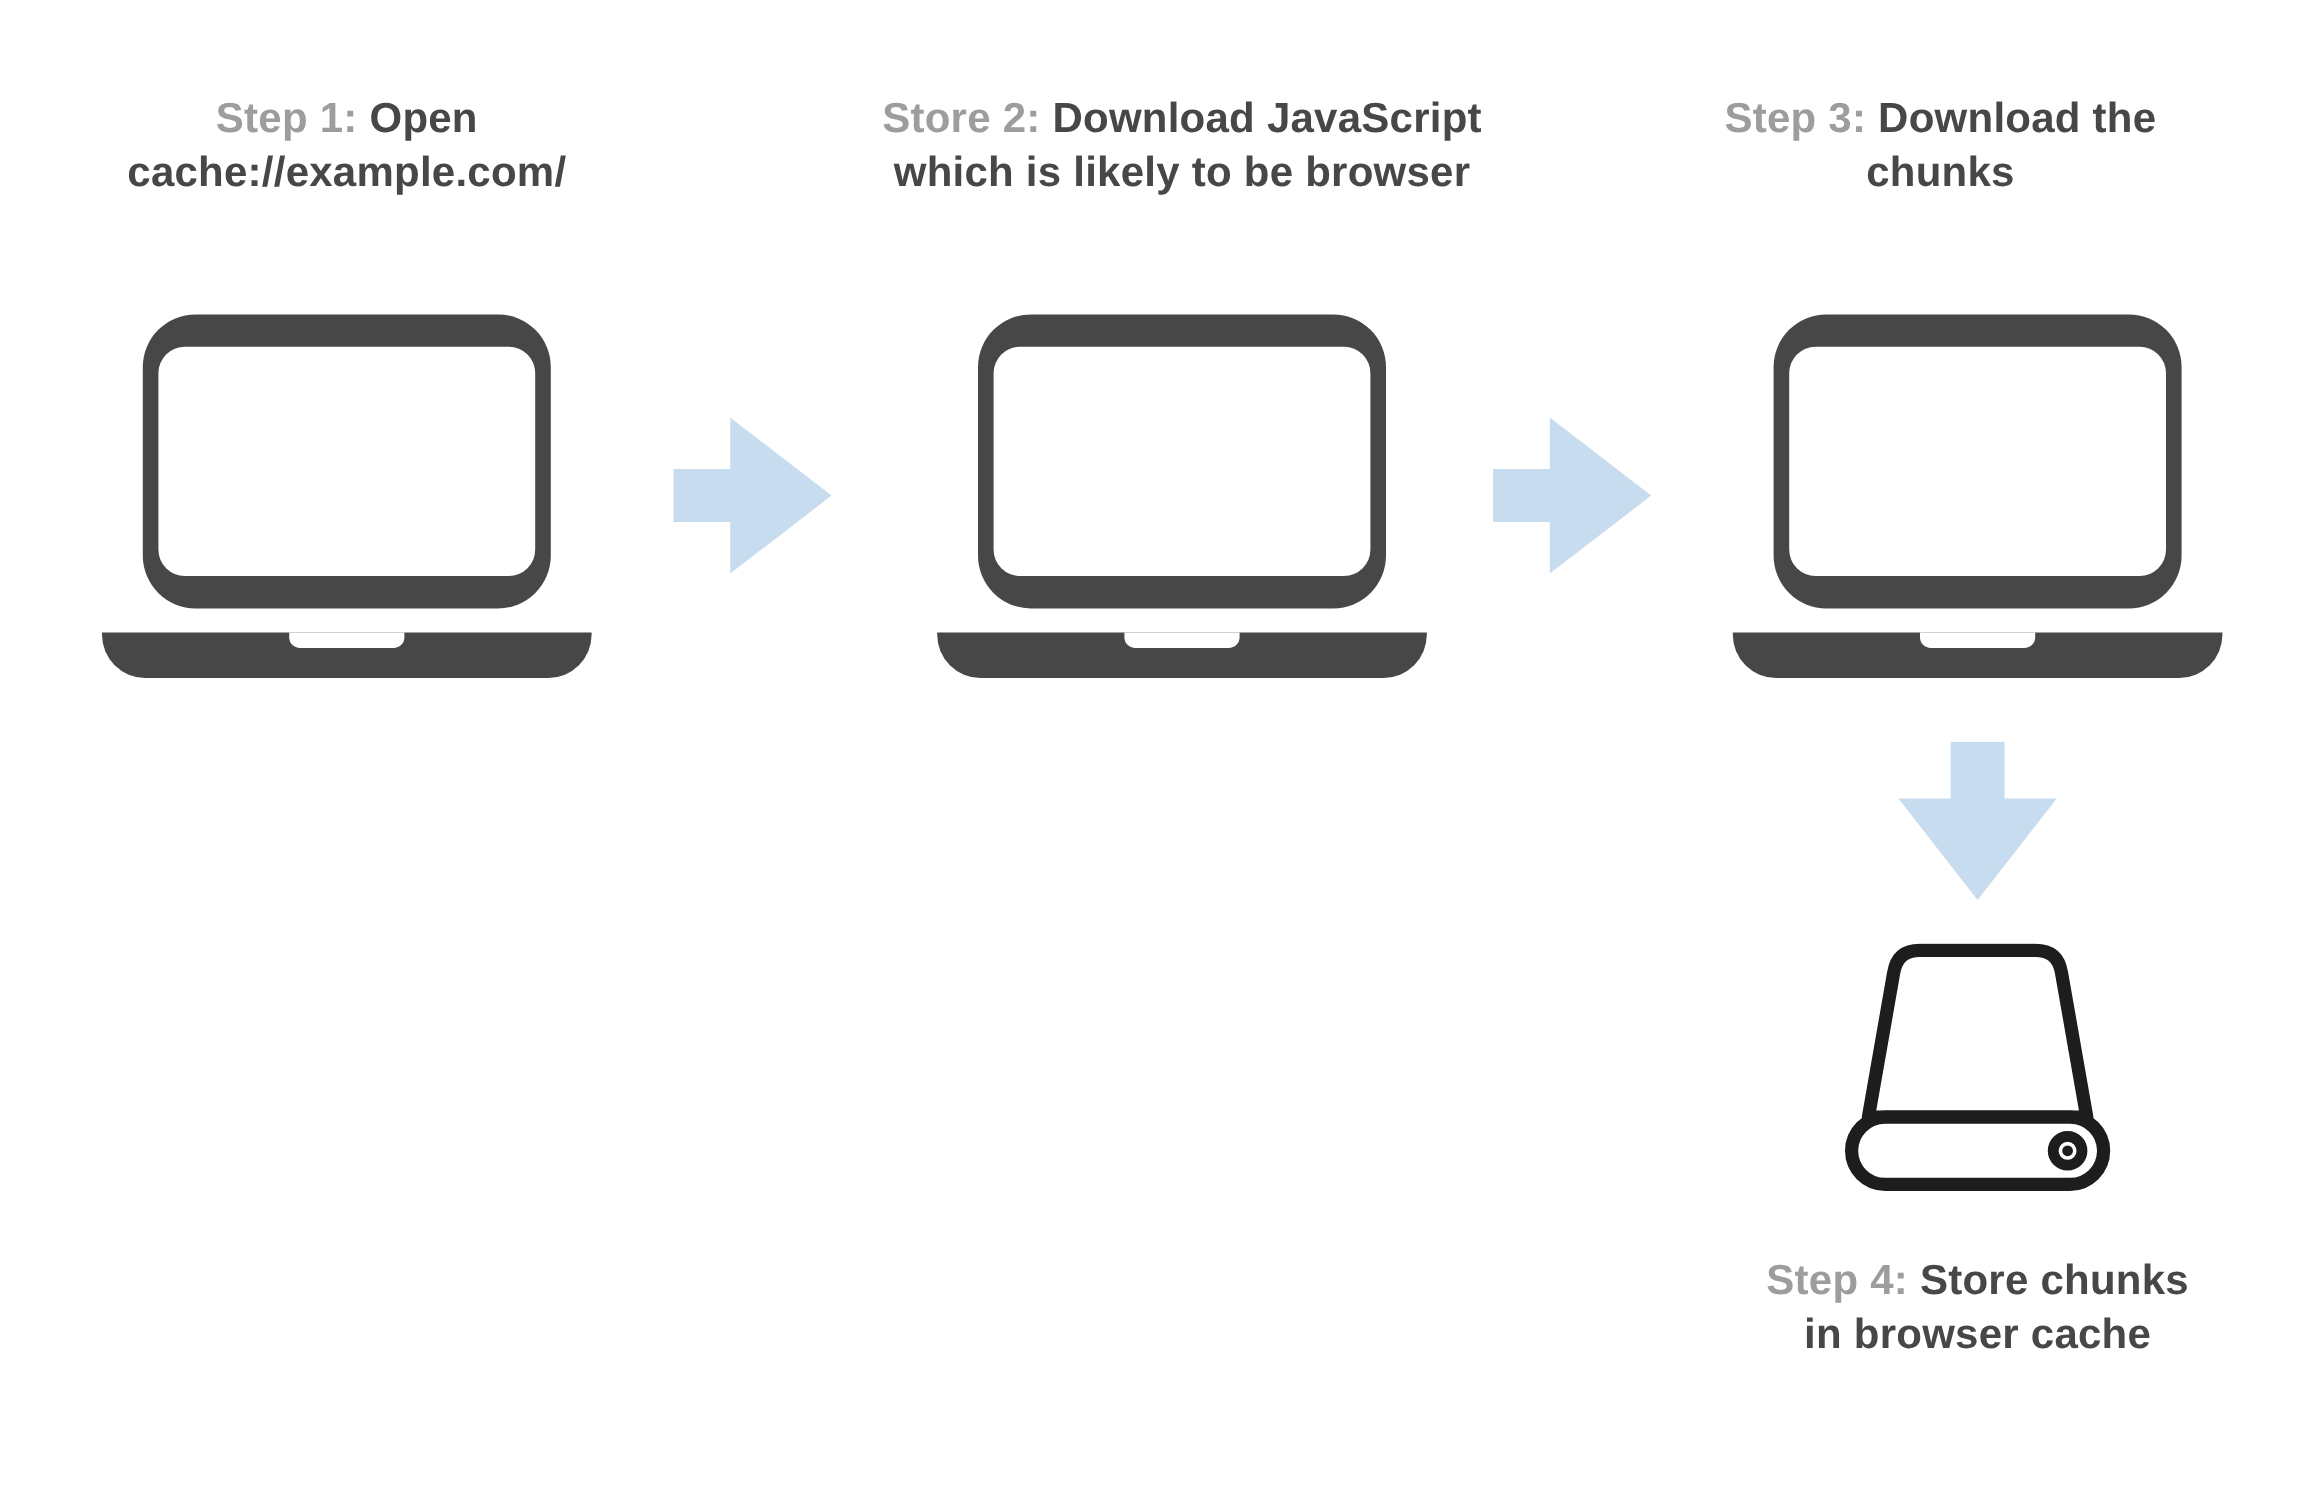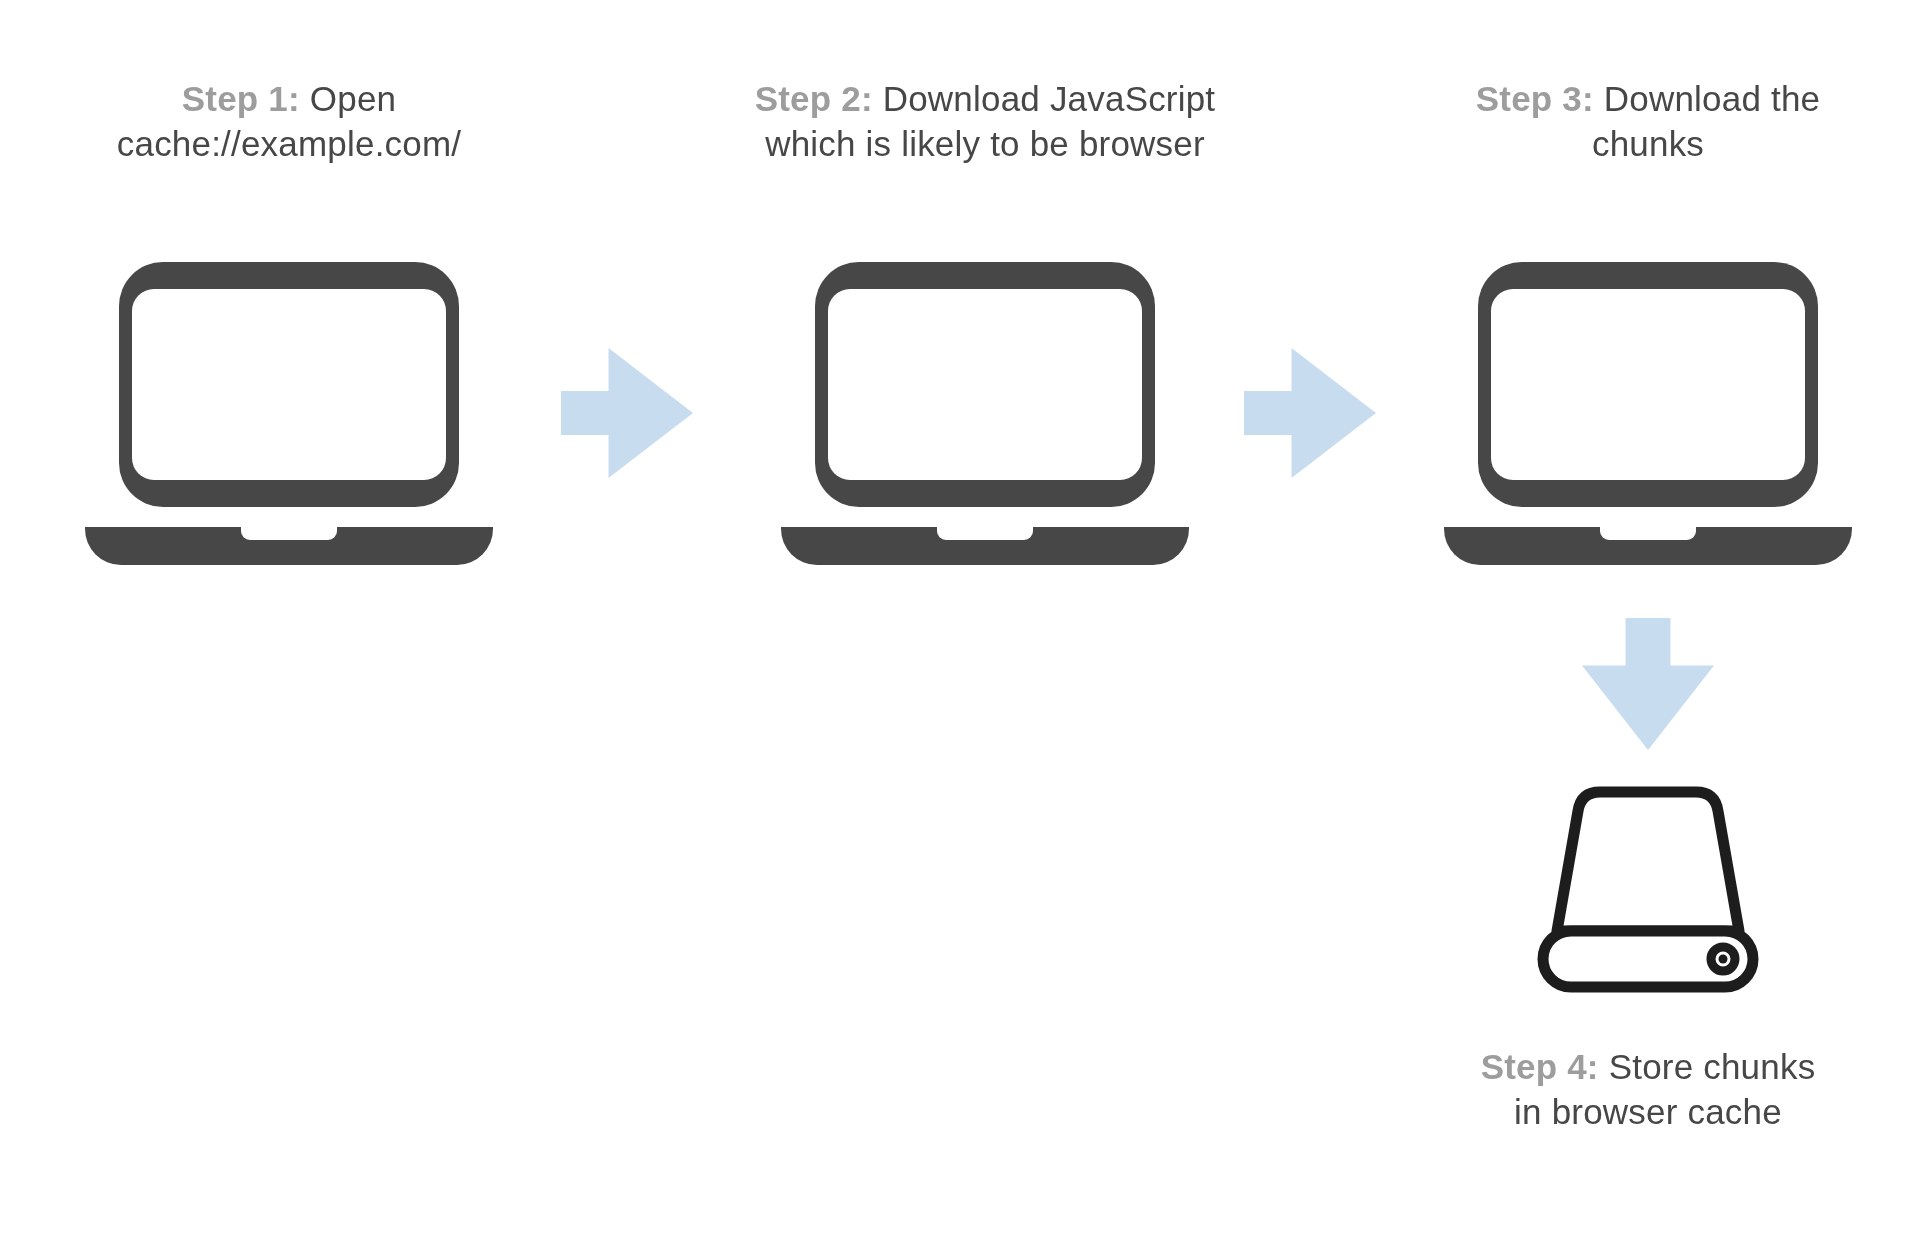--- a/index.html
+++ b/index.html
@@ -12,21 +12,21 @@
 
   
   .step-label{
     text-align:center;
     font-size:35px;line-height:45px;
     color:var(--ink,#474747);
     letter-spacing:.2px;
   }
   .step-label .line{white-space:nowrap}
   .step-label .prefix{color:var(--step-prefix-gray,#9d9d9d);font-weight:700}
-  .step-label strong{font-weight:400}
+  .step-label strong{font-weight:700}
 
   
   .laptop{width:408px}
   .lp-screen{
     width:340px;height:245px;margin:0 auto;
     background:var(--ink,#474747);
     border-radius:44px;position:relative;
   }
   .lp-display{
     position:absolute;left:13px;right:13px;top:27px;bottom:27px;
@@ -55,25 +55,25 @@
 <body>
 
 <div class="abs" style="left:0;top:0;width:1916px;height:1238px">
 
   <div class="abs step-label" style="left:69px;top:76px;width:440px">
     <div class="line"><span class="prefix">Step 1:</span> <strong>Open</strong></div>
     <div class="line"><strong>cache://example.com/</strong></div>
   </div>
 
   <div class="abs step-label" style="left:675px;top:76px;width:620px">
-    <div class="line"><span class="prefix">Step 2:</span> <strong>Download JavaScript</strong></div>
+    <div class="line"><span class="prefix">Store 2:</span> <strong>Download JavaScript</strong></div>
     <div class="line"><strong>which is likely to be browser</strong></div>
   </div>
 
-  <div class="abs step-label" style="left:1428px;top:76px;width:440px">
+  <div class="abs step-label" style="left:1397px;top:76px;width:440px">
     <div class="line"><span class="prefix">Step 3:</span> <strong>Download the</strong></div>
     <div class="line"><strong>chunks</strong></div>
   </div>
 
   <div class="abs laptop" style="left:85px;top:262px">
     <div class="lp-screen">
         <div class="lp-display"></div>
       </div>
     <div class="lp-base">
         <div class="lp-notch"></div>

